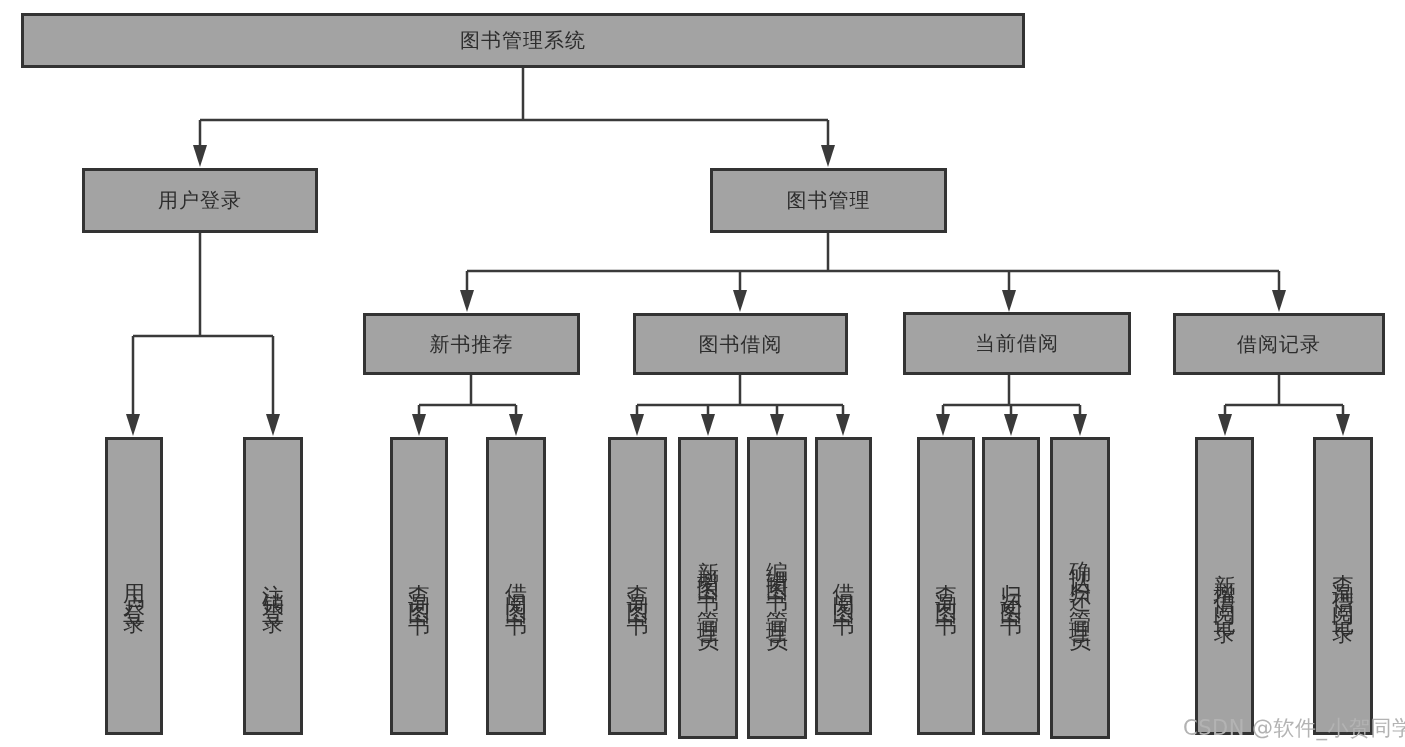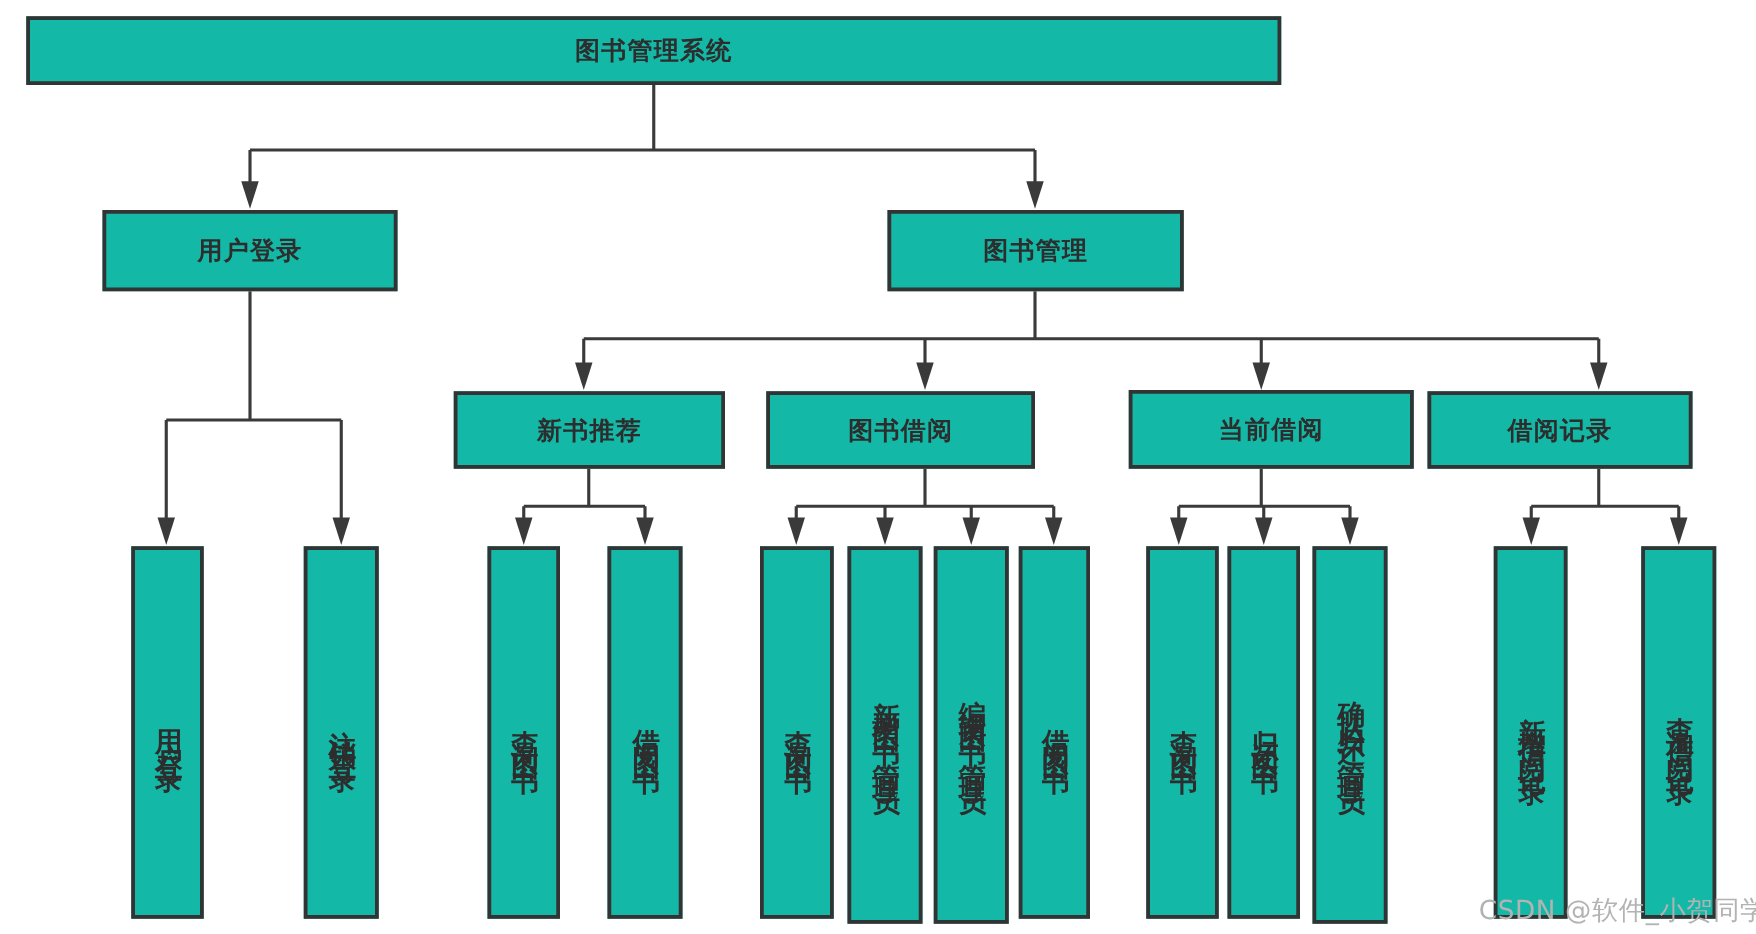--- a/index.html
+++ b/index.html
@@ -22,27 +22,26 @@
     stroke: var(--line-color, #3a3a3a);
     stroke-width: 2.5;
     fill: none;
   }
   .connectors polygon {
     fill: var(--line-color, #3a3a3a);
     stroke: none;
   }
   .node {
     position: absolute;
-    background: #14b8a6;
+    background: #a3a3a3;
     border: 3px solid var(--border-color, #333333);
     color: var(--text-color, #2d2d2d);
     display: flex;
     align-items: center;
     justify-content: center;
-    font-weight: bold;
   }
   .hbox {
     font-size: 20px;
     letter-spacing: 1px;
     white-space: nowrap;
   }
   .vbox {
     writing-mode: vertical-rl;
     font-size: 22px;
     line-height: 1;
@@ -98,23 +97,23 @@
     <polygon points="1218,414 1232,414 1225,436"></polygon>
     <polygon points="1336,414 1350,414 1343,436"></polygon>
   </svg>
 
   <div class="node hbox" style="left:21px; top:13px; width:1004px; height:55px;">图书管理系统</div>
 
   <div class="node hbox" style="left:82px; top:168px; width:236px; height:65px;">用户登录</div>
   <div class="node hbox" style="left:363px; top:313px; width:217px; height:62px;">新书推荐</div>
 
   <div class="node hbox" style="left:710px; top:168px; width:237px; height:65px;">图书管理</div>
-  <div class="node hbox" style="left:613px; top:313px; width:215px; height:62px;">图书借阅</div>
+  <div class="node hbox" style="left:633px; top:313px; width:215px; height:62px;">图书借阅</div>
   <div class="node hbox" style="left:903px; top:312px; width:228px; height:63px;">当前借阅</div>
-  <div class="node hbox" style="left:1142px; top:313px; width:212px; height:62px;">借阅记录</div>
+  <div class="node hbox" style="left:1173px; top:313px; width:212px; height:62px;">借阅记录</div>
 
   <div class="node vbox" style="left:105px; top:437px; width:58px; height:298px;">用户登录</div>
   <div class="node vbox" style="left:243px; top:437px; width:60px; height:298px;">注销登录</div>
 
   <div class="node vbox" style="left:390px; top:437px; width:58px; height:298px;">查询图书</div>
   <div class="node vbox" style="left:486px; top:437px; width:60px; height:298px;">借阅图书</div>
 
   <div class="node vbox" style="left:608px; top:437px; width:59px; height:298px;">查询图书</div>
   <div class="node vbox" style="left:678px; top:437px; width:60px; height:302px;">新增图书（管理员）</div>
   <div class="node vbox" style="left:747px; top:437px; width:60px; height:302px;">编辑图书（管理员）</div>

